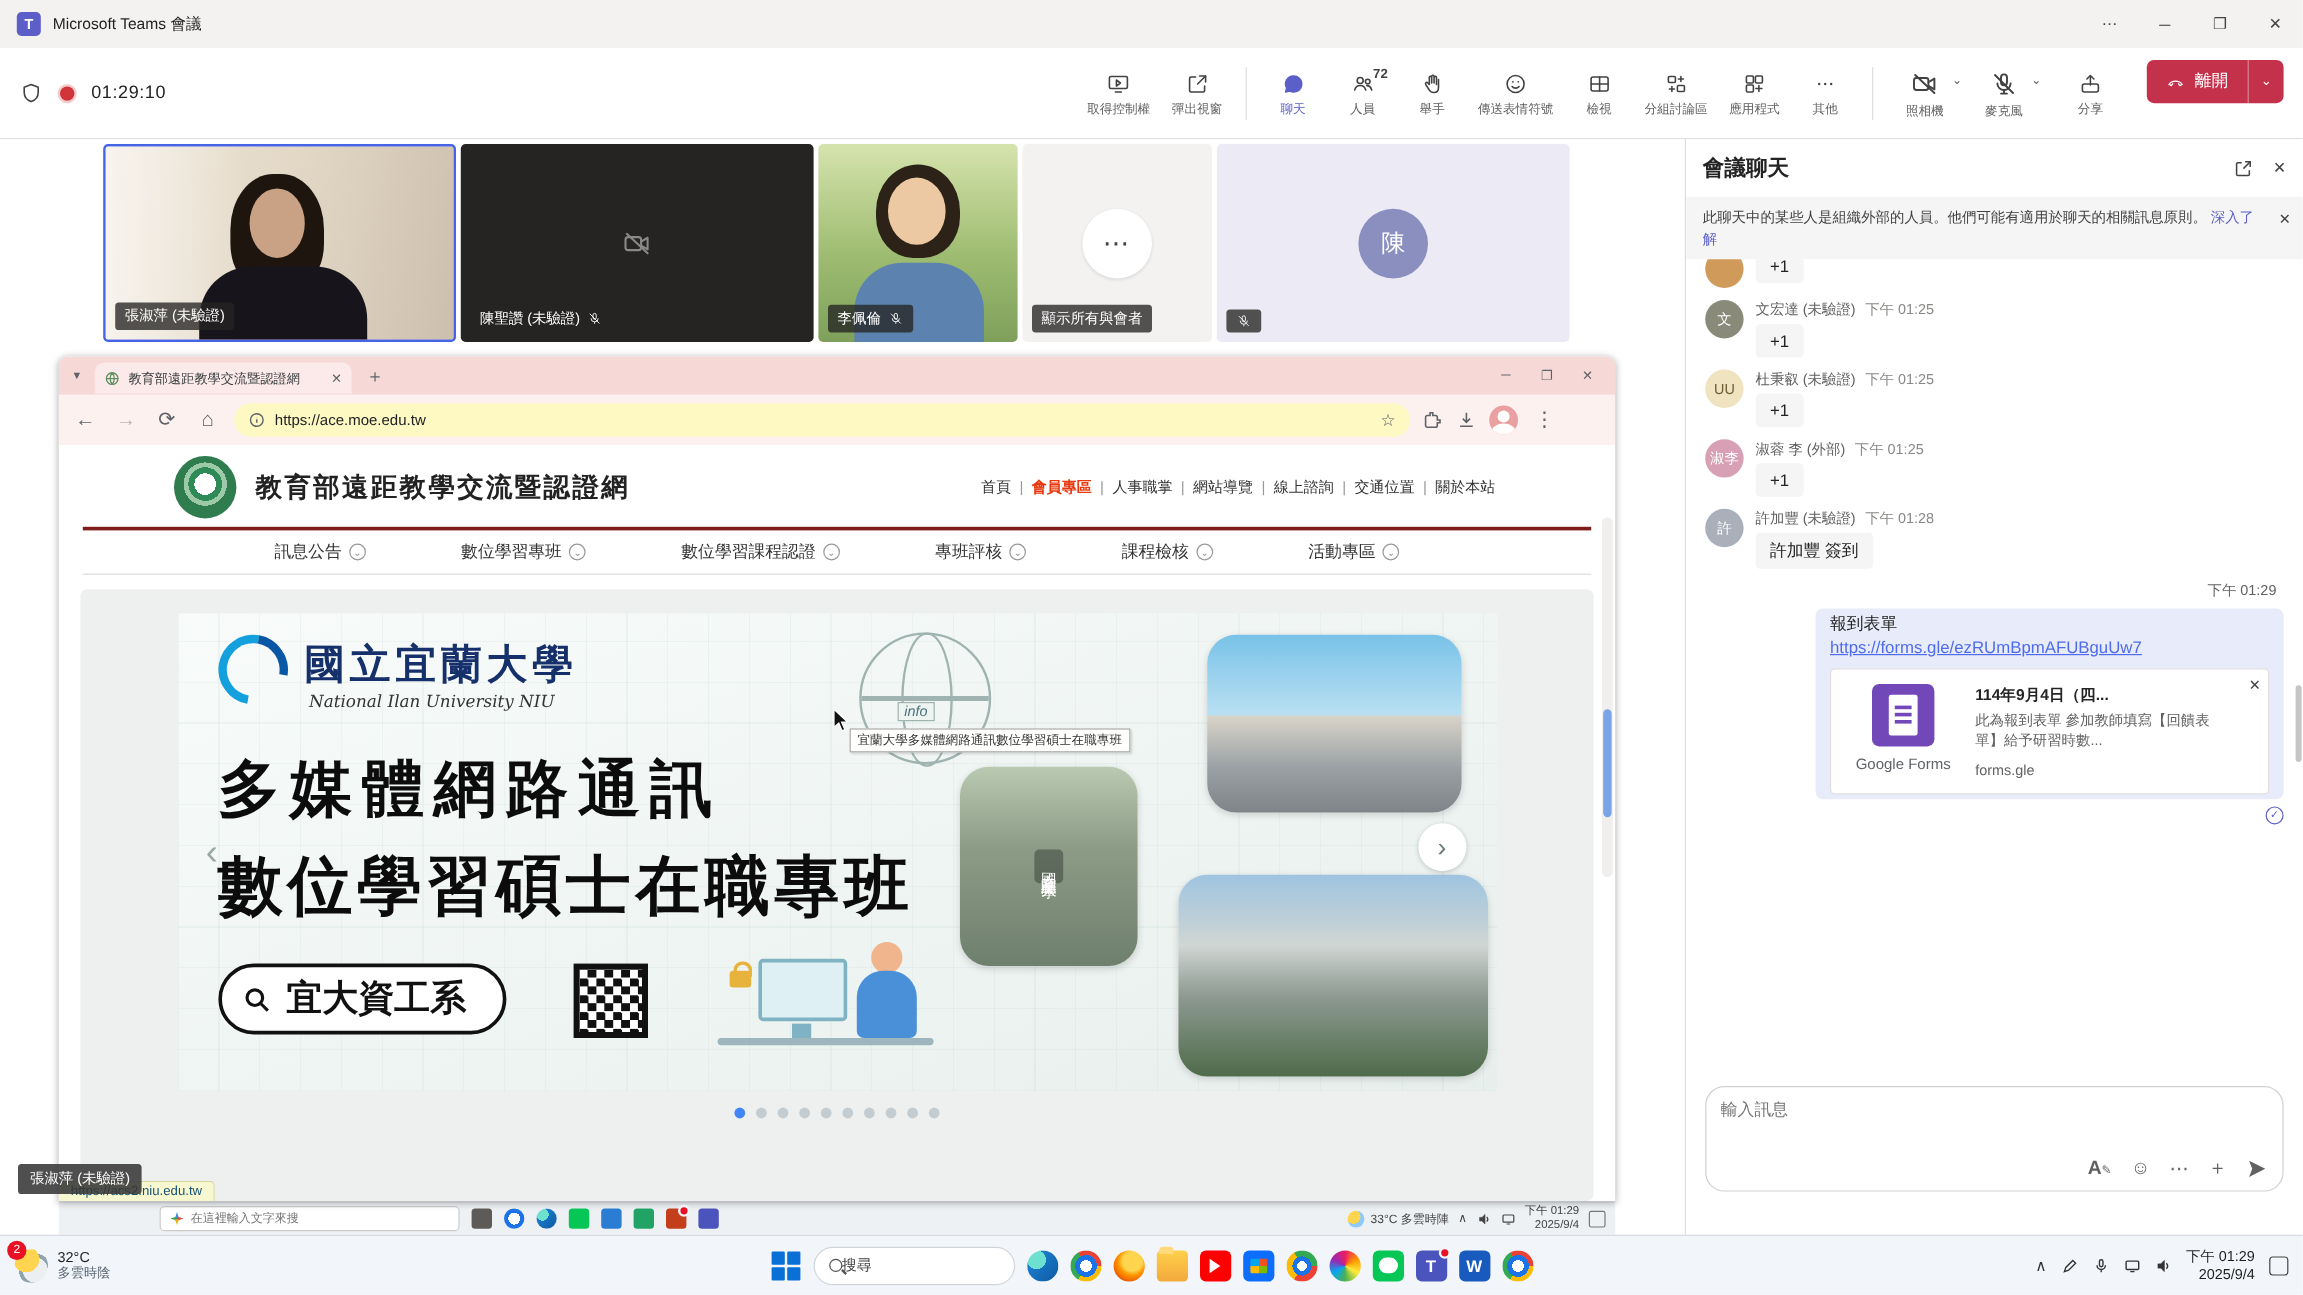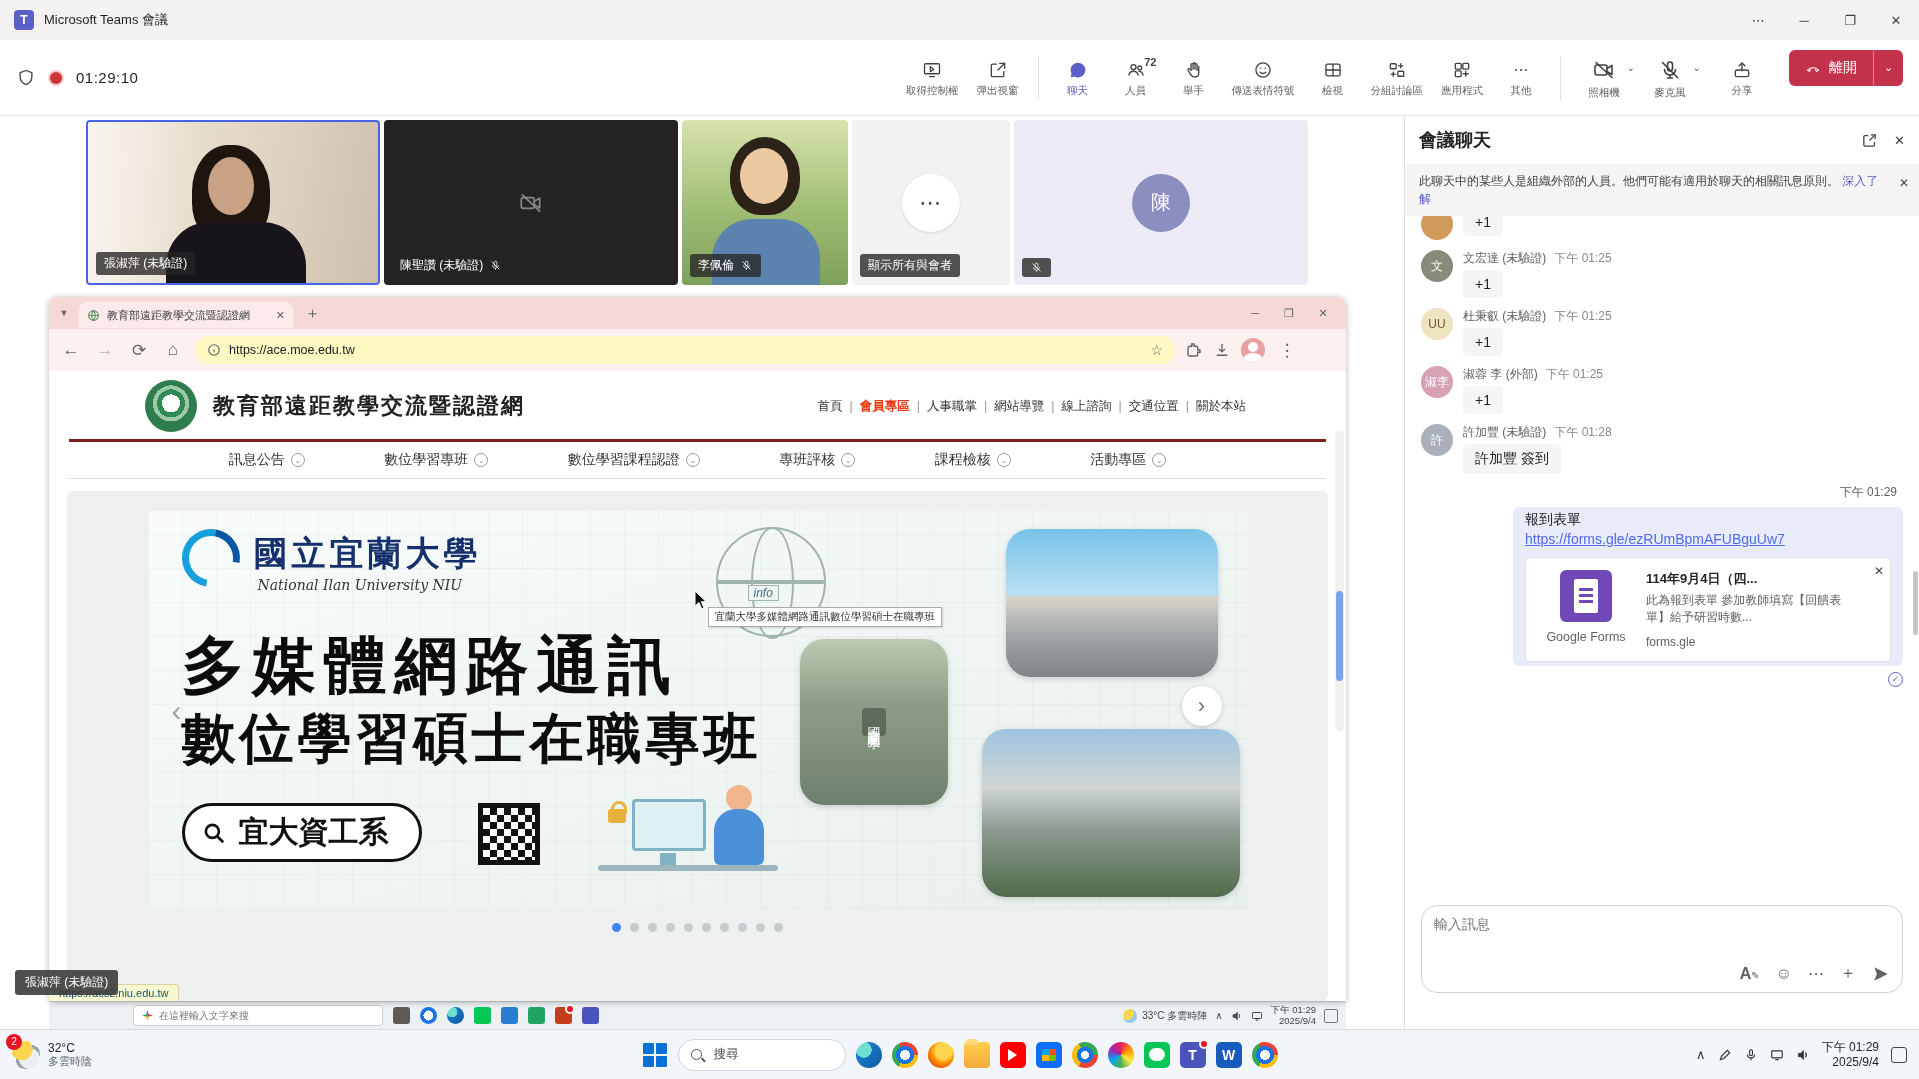--- a/index.html
+++ b/index.html
@@ -116,21 +116,21 @@
               repeating-linear-gradient(0deg, rgba(120,170,160,.08) 0 1px, transparent 1px 34px),
               repeating-linear-gradient(90deg, rgba(120,170,160,.08) 0 1px, transparent 1px 34px),
               linear-gradient(160deg,#f8fbfa 0%, #eef4f2 60%, #e7efec 100%); }
   .niu-logo { position:absolute; left:34px; top:18px; width:58px; height:58px; border-radius:50%;
               border:7px solid; border-color:#14a0dd #0a57a5 transparent #14a0dd; transform:rotate(-35deg); }
   .uni-name { position:absolute; left:106px; top:20px; font-family:"DejaVu Serif","Liberation Serif",serif;
               font-size:34px; font-weight:bold; color:#15306b; letter-spacing:4px; }
   .uni-en { position:absolute; left:110px; top:66px; font-family:"DejaVu Serif","Liberation Serif",serif;
             font-style:italic; font-size:14px; color:#333; }
   .head1 { position:absolute; left:34px; top:112px; font-family:Liberation Sans, sans-serif;
-           font-size:63px; font-weight:bold; color:#0c0c0c; letter-spacing:8px; }
+           font-size:52px; font-weight:bold; color:#0c0c0c; letter-spacing:8px; }
   .head2 { position:absolute; left:34px; top:192px; font-family:"DejaVu Serif","Liberation Serif",serif;
            font-size:54px; font-weight:bold; color:#0c0c0c; letter-spacing:4px; }
   .dept { position:absolute; left:34px; top:292px; display:flex; align-items:center; gap:12px; background:#fff;
           border:3px solid #111; border-radius:999px; padding:6px 30px 6px 16px;
           font-family:"DejaVu Serif","Liberation Serif",serif; font-size:30px; font-weight:bold; color:#111; }
   .qr { position:absolute; left:330px; top:292px; width:62px; height:62px; border:5px solid #111; background:
         repeating-conic-gradient(#111 0% 25%, #fff 0% 50%) 0 0 / 14px 14px; }
   .globe { position:absolute; left:568px; top:16px; width:110px; height:110px; border-radius:50%;
            border:2px solid #9fb3b0; }
   .globe::before { content:""; position:absolute; inset:0; border-radius:50%;
@@ -243,21 +243,21 @@
   .wicon { width:28px; height:28px; border-radius:50%; background:radial-gradient(circle at 35% 30%, #ffd54f 0 40%, transparent 41%),
            radial-gradient(circle at 62% 62%, #eceff1 0 42%, #90a4ae 43% 55%, transparent 56%); }
   .wtxt { line-height:1.2; }
   .wtemp { font-size:12px; color:#1f1f1f; }
   .wdesc { font-size:11px; color:#5a6772; }
   .tb-center { position:absolute; left:50%; transform:translateX(-50%); display:flex; align-items:center; gap:10px; }
   .start { width:26px; height:26px; display:grid; grid-template-columns:11px 11px; grid-template-rows:11px 11px; gap:2px;
            place-content:center; }
   .start span { background:#0a6fd6; border-radius:1px; }
   .tsearch { width:168px; height:32px; background:#fff; border:1px solid #d0d5da; border-radius:16px; display:flex;
-             align-items:center; gap:12px; padding:0 12px; color:#444; font-size:12.5px; }
+             align-items:center; gap:0; padding:0 12px; color:#444; font-size:12.5px; }
   .mag { width:11px; height:11px; border:1.6px solid #555; border-radius:50%; position:relative; }
   .mag::after { content:""; position:absolute; left:9px; top:9px; width:5px; height:1.6px; background:#555; transform:rotate(45deg); }
   .tapp { width:26px; height:26px; border-radius:5px; position:relative; display:flex; align-items:center; justify-content:center;
           color:#fff; font-size:14px; font-weight:bold; }
   .i-edge { border-radius:50%; background:radial-gradient(circle at 30% 30%, #6ee0cf 0 30%, transparent 31%),
             linear-gradient(135deg,#2088d8,#0c59a4); }
   .i-chrome { border-radius:50%; background:radial-gradient(circle at 50% 50%, #fff 0 5px, #1a73e8 5px 9px, transparent 9px),
               conic-gradient(from -30deg, #ea4335 0 120deg, #fbbc05 0 240deg, #34a853 0 360deg); }
   .i-firefox { border-radius:50%; background:radial-gradient(circle at 60% 35%, #ffd54f 0 35%, #ff9800 50%, #e65100 80%); }
   .i-folder { background:linear-gradient(#ffd04c,#f3a93c); border-radius:4px; }

